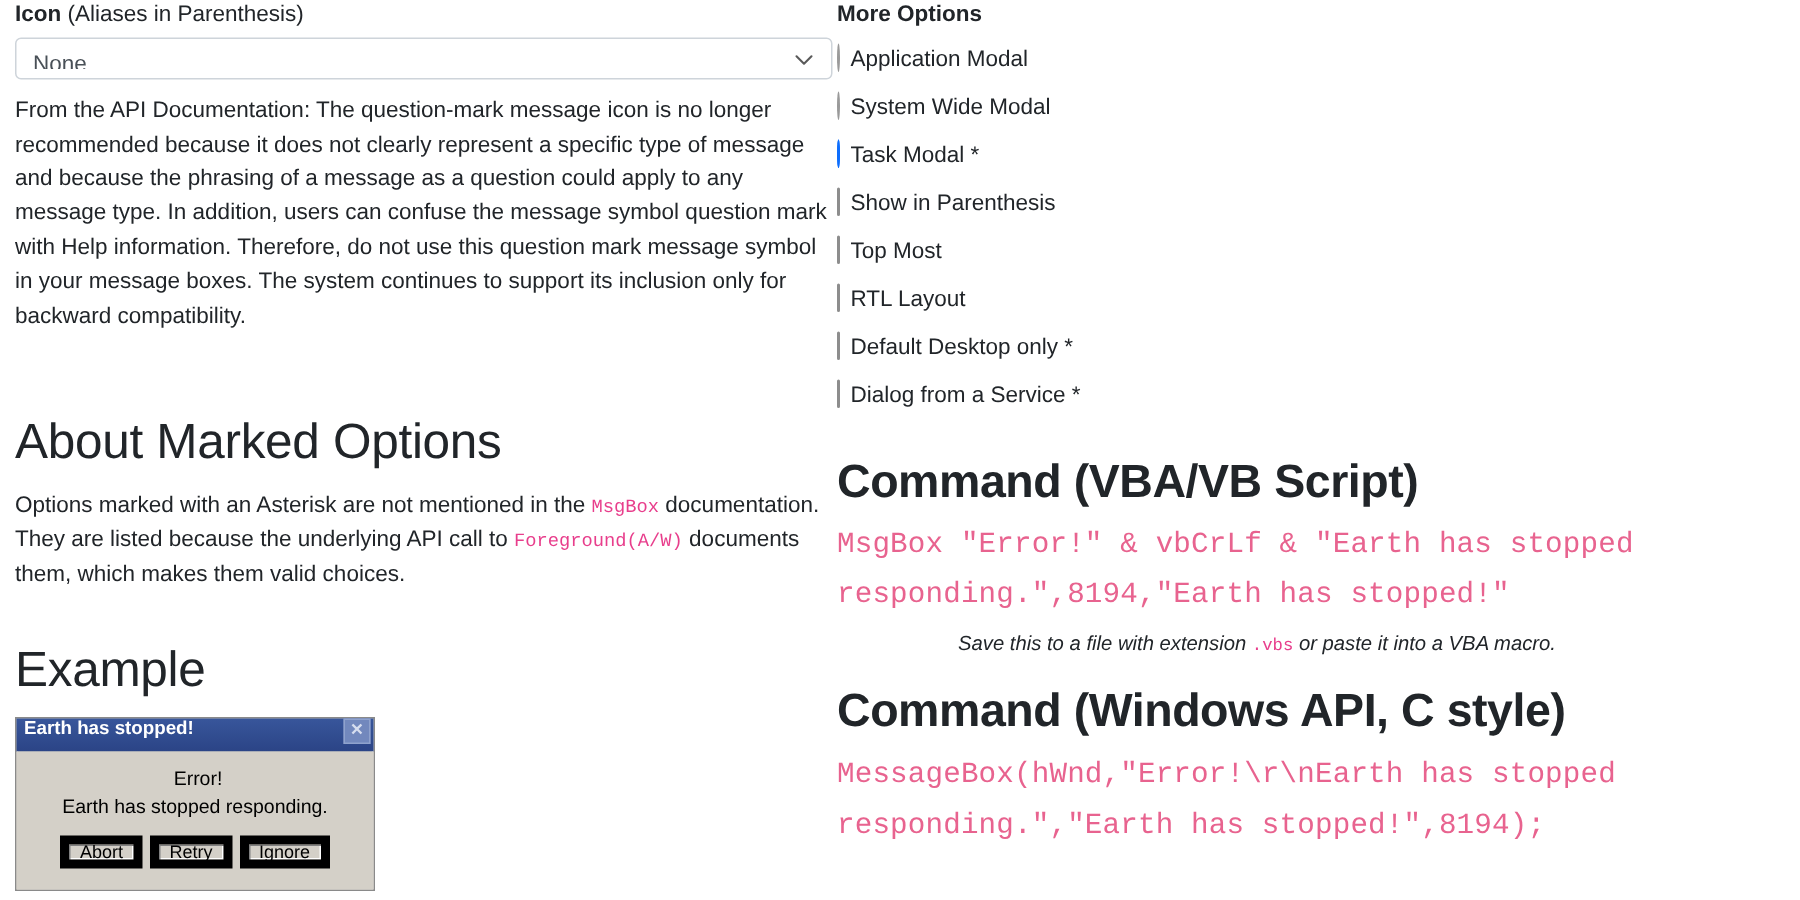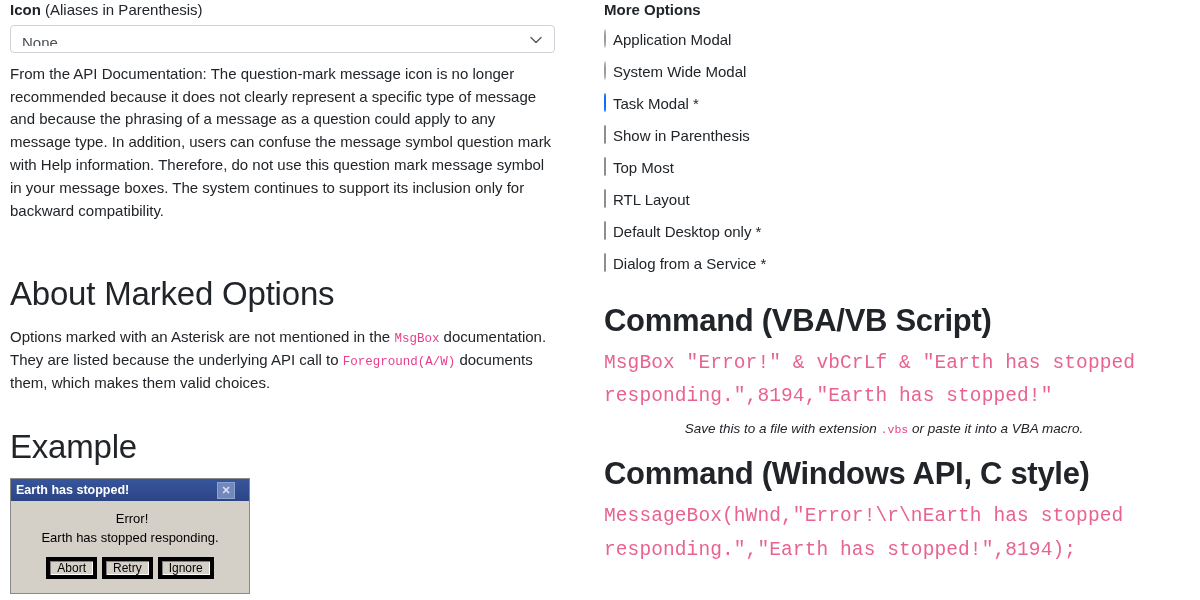--- a/index.html
+++ b/index.html
@@ -23,21 +23,21 @@
     overflow: hidden;
   }
   .col-left {
     position: absolute;
     left: 10px;
     top: 0;
     width: 545px;
   }
   .col-right {
     position: absolute;
-    left: 604px;
+    left: 558px;
     top: 0;
     width: 560px;
   }
 
   
   .field-label {
     font-size: 15px;
     margin: 0 0 5px 0;
     line-height: 1.35;
     color: #212529;
@@ -162,23 +162,23 @@
     border: 1px solid #8a8a8a;
     background: #d4d0c8;
     box-shadow: 0 0 0 1px #ffffff inset;
     font-family: "Liberation Sans", sans-serif;
   }
   .msgbox-title {
     height: 22px;
     background: #2e4d8e;
     background: linear-gradient(180deg,#38569b 0%,#2b4486 100%);
     display: flex;
-    align-items: center;
+    align-items: flex-start;
     justify-content: space-between;
-    padding: 0 14px 0 5px;
+    padding: 0 2px 0 5px;
   }
   .msgbox-title-text {
     color: #ffffff;
     font-size: 12.5px;
     font-weight: bold;
     line-height: 1;
     white-space: nowrap;
   }
   .msgbox-close {
     width: 18px; height: 17px;
@@ -207,21 +207,21 @@
   .msgbox-buttons {
     display: flex;
     justify-content: center;
     gap: 5px;
     padding: 9px 0 8px 0;
   }
   .msgbox-btn {
     min-width: 50px;
     height: 22px;
     background: #d4d0c8;
-    border: 4px solid #000000;
+    border: 6px solid #000000;
     box-shadow: 1px 1px 0 0 #808080 inset, -1px -1px 0 0 #ffffff inset;
     font-size: 12px;
     color: #000;
     display: flex;
     align-items: center;
     justify-content: center;
     padding: 0 7px;
   }
 
   

